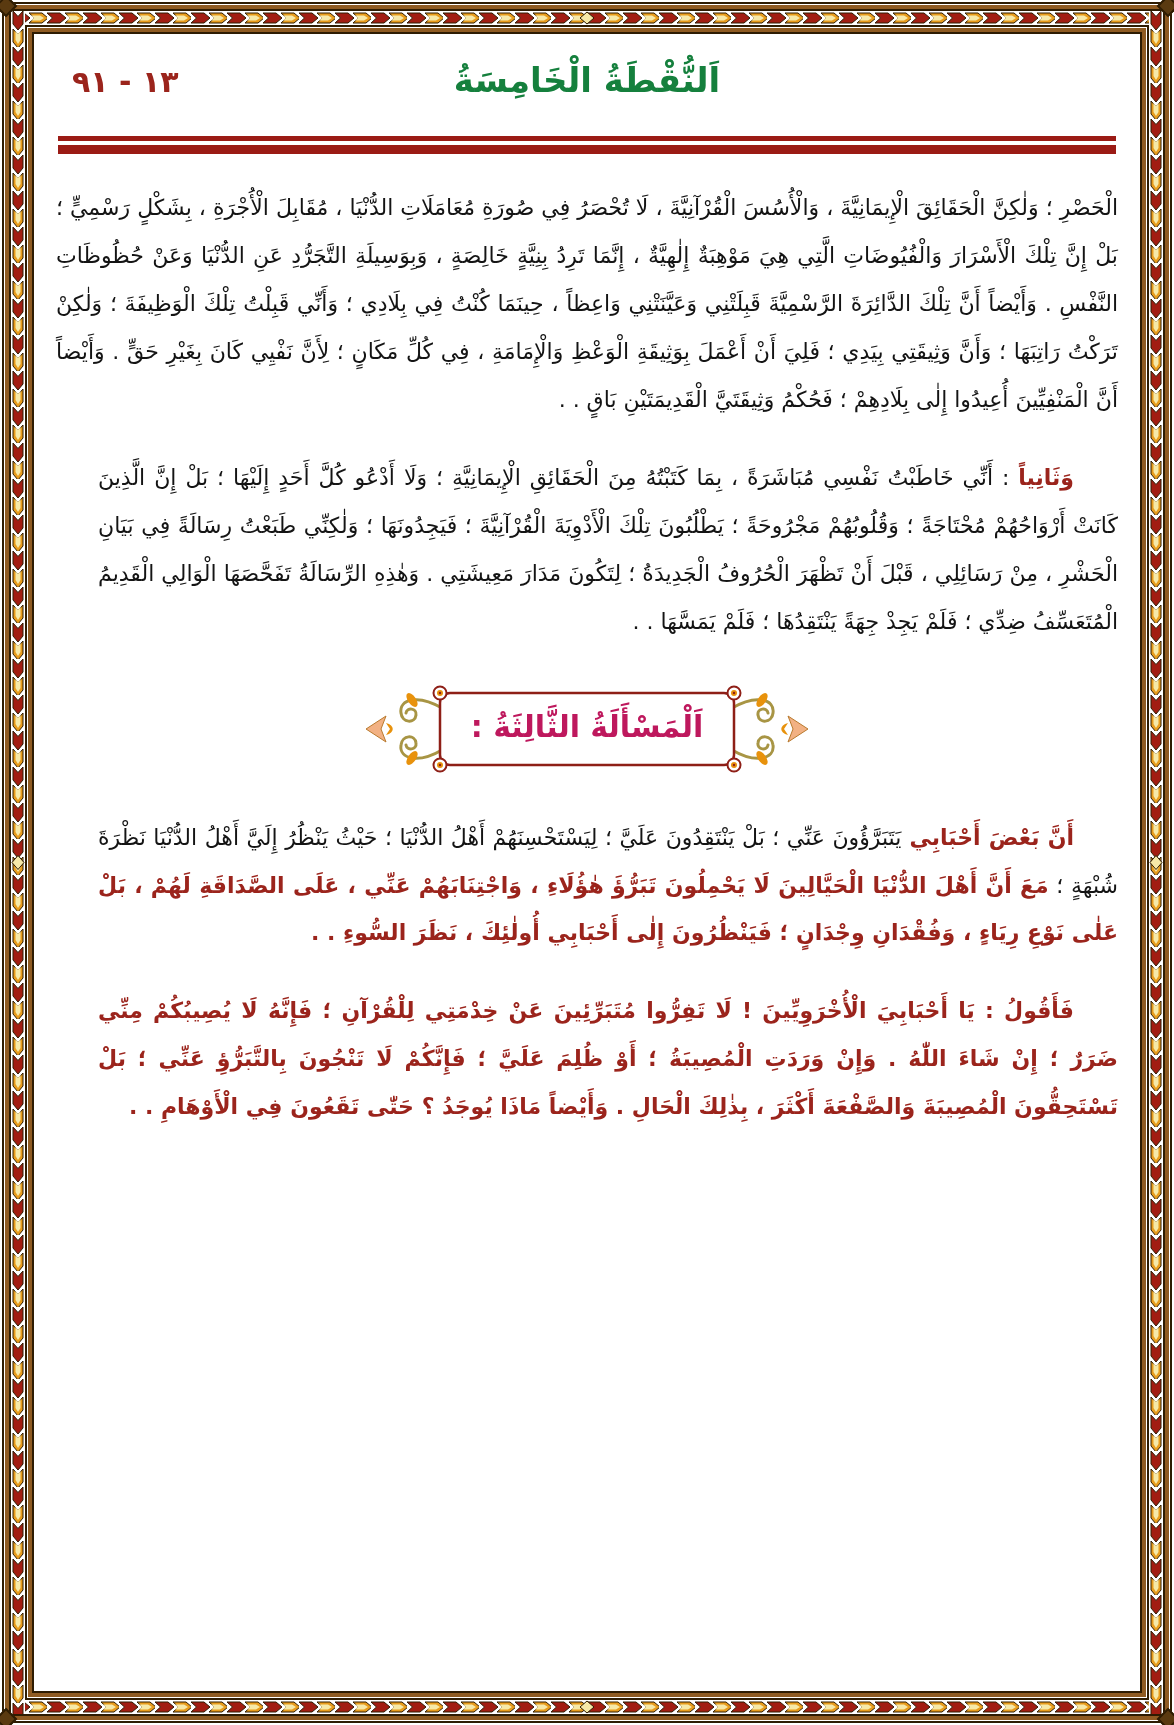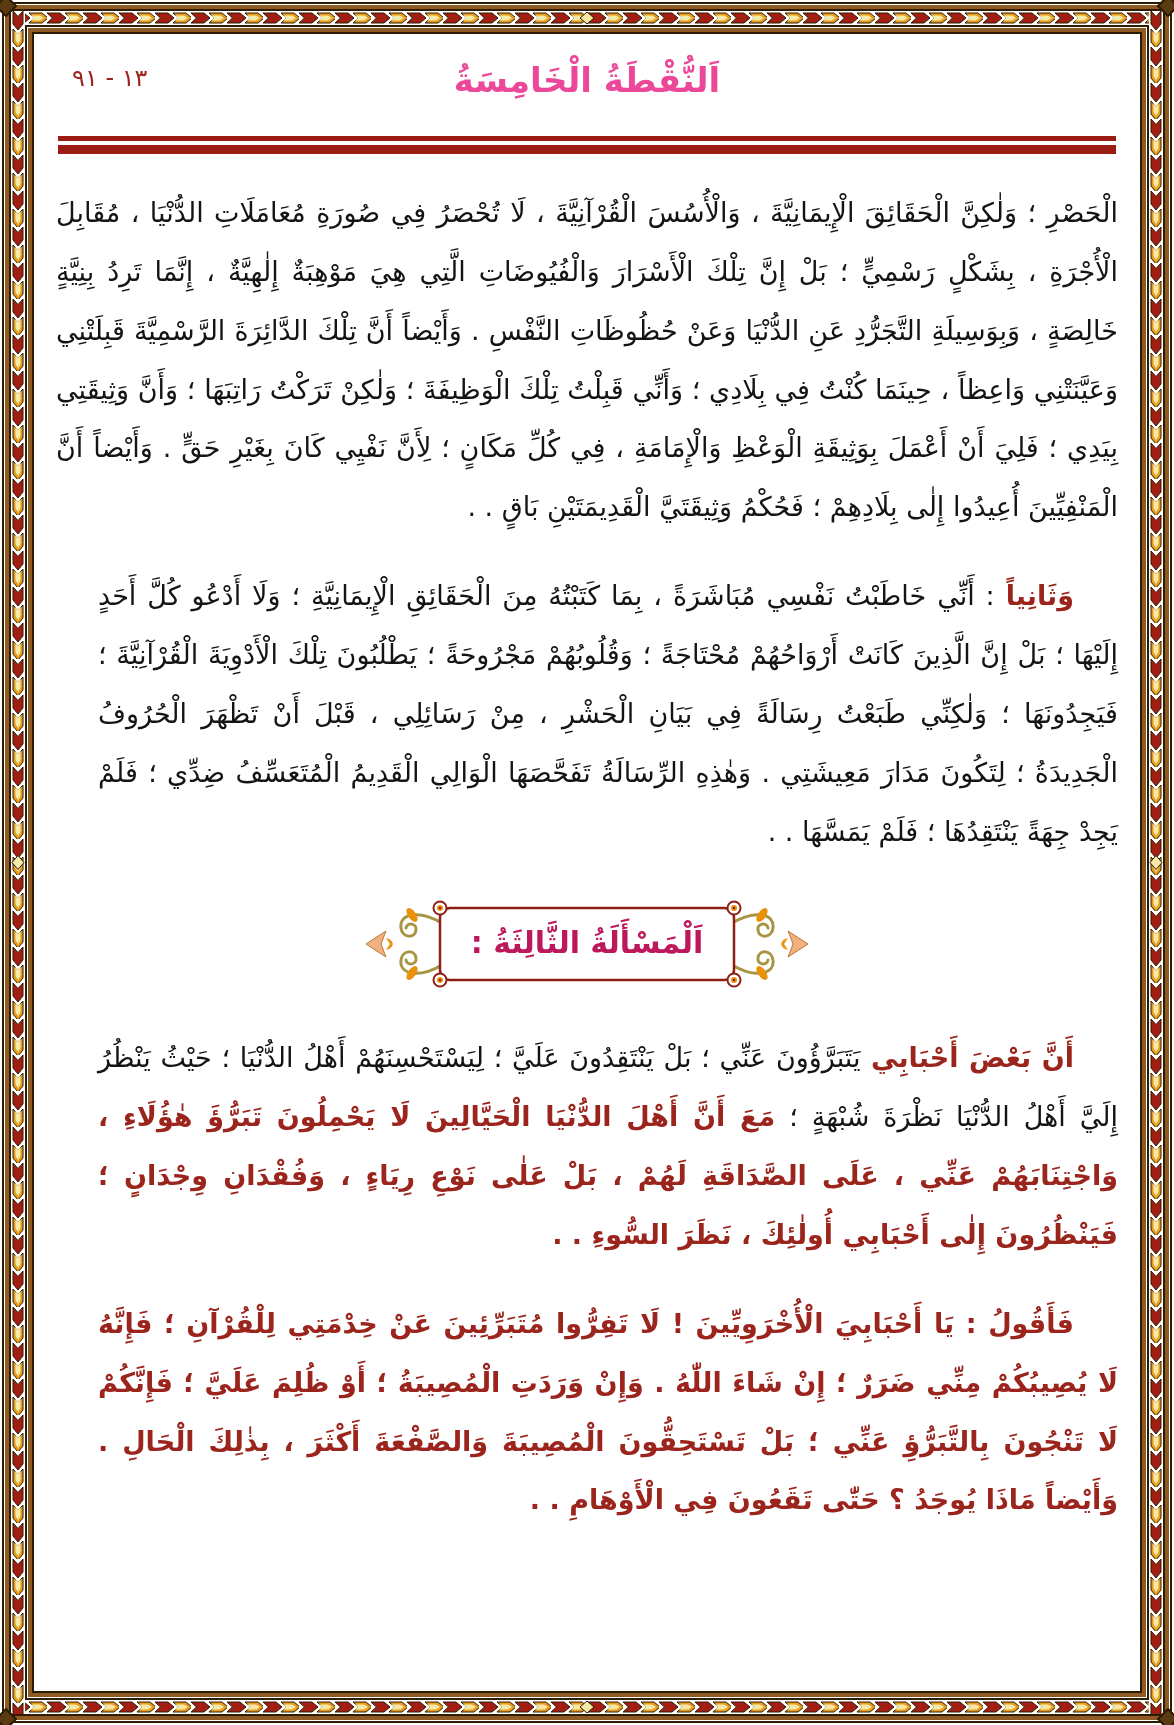--- a/index.html
+++ b/index.html
@@ -25,34 +25,34 @@
   .cf-tl{left:-2px;top:-2px;} .cf-tr{right:-2px;top:-2px;}
   .cf-bl{left:-2px;bottom:-2px;} .cf-br{right:-2px;bottom:-2px;}
 
   
   .content{
     position:absolute;left:54px;right:54px;top:40px;bottom:42px;
     direction:rtl;overflow:hidden;color:#141414;
   }
   .header-row{position:relative;height:64px;margin-top:18px;}
   .page-number{
-    position:absolute;left:18px;top:6px;font-size:24px;font-weight:normal;
+    position:absolute;left:18px;top:6px;font-size:30px;font-weight:bold;
     color:#9B241C;letter-spacing:2px;
   }
   .page-title{
-    text-align:center;font-size:34px;font-weight:bold;color:#ec4899;
+    text-align:center;font-size:34px;font-weight:bold;color:#15803d;
     padding-top:2px;
   }
   .divider{margin:14px 4px 30px 4px;}
   .rule{background:#9B1B15;}
   .rule-thin{height:5px;margin-bottom:4px;}
   .rule-thick{height:9px;}
 
   .para{
-    margin:0 2px 30px 2px;font-size:27px;line-height:2.18;
+    margin:0 2px 30px 2px;font-size:22px;line-height:2.18;
     text-align:justify;text-justify:inter-word;
   }
   .indent{text-indent:44px;margin-left:44px;}
   .red{color:#9B241C;}
   .bold{font-weight:bold;}
 
   
   .cartouche{position:relative;width:470px;height:106px;margin:6px auto 32px auto;}
   .cartouche svg{position:absolute;inset:0;}
   .cartouche-text{

